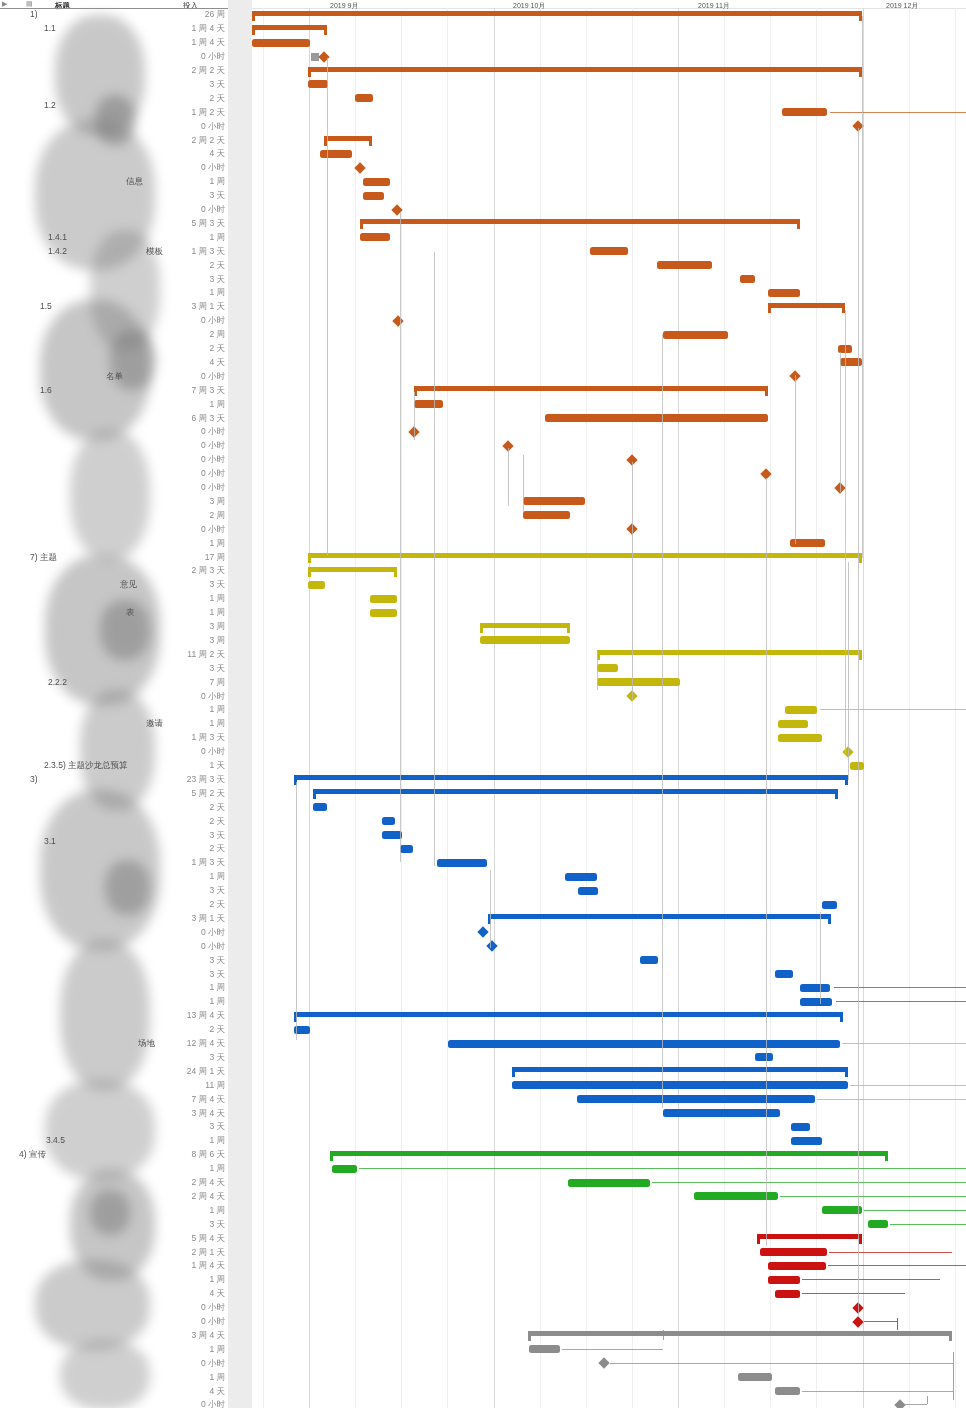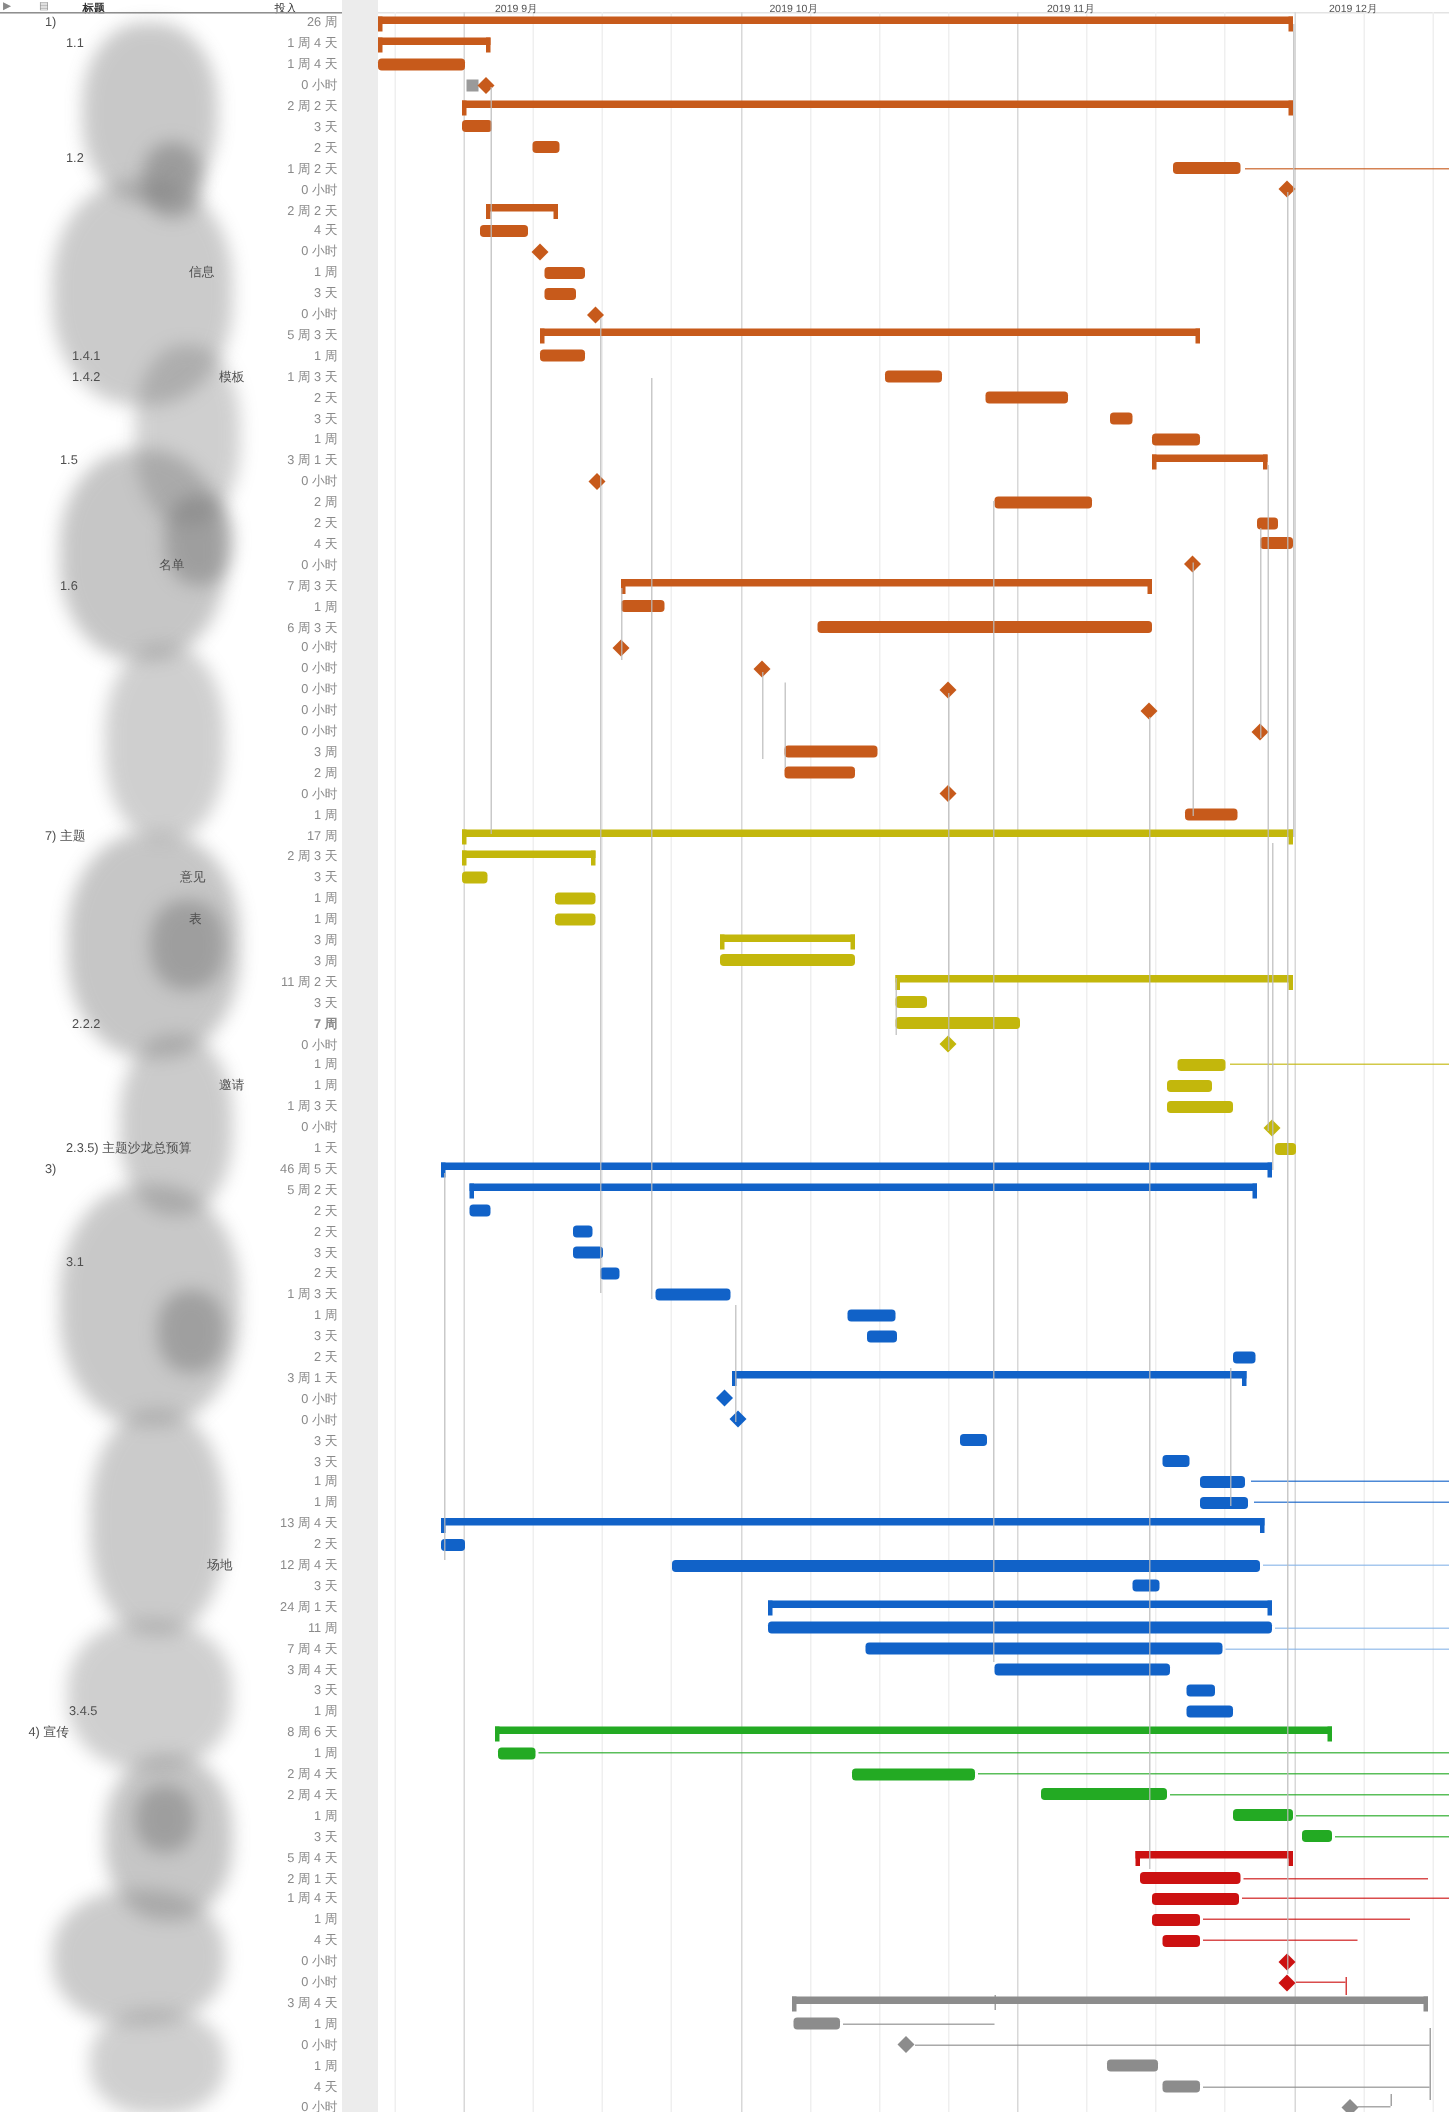--- a/index.html
+++ b/index.html
@@ -310,31 +310,31 @@
       <div class="effort" style="top: 565.45px;">2 周 3 天</div>
       <div class="effort" style="top: 579.35px;">3 天</div>
       <div class="frag" style="left: 120px; top: 579.35px;">意见</div>
       <div class="effort" style="top: 593.25px;">1 周</div>
       <div class="effort" style="top: 607.15px;">1 周</div>
       <div class="frag" style="left: 126px; top: 607.15px;">表</div>
       <div class="effort" style="top: 621.05px;">3 周</div>
       <div class="effort" style="top: 634.95px;">3 周</div>
       <div class="effort" style="top: 648.85px;">11 周 2 天</div>
       <div class="effort" style="top: 662.75px;">3 天</div>
-      <div class="effort" style="top: 676.65px; font-weight: bold;">7 周</div>
+      <div class="effort" style="top: 676.65px;">7 周</div>
       <div class="frag" style="left: 48px; top: 676.65px;">2.2.2</div>
       <div class="effort" style="top: 690.55px;">0 小时</div>
       <div class="effort" style="top: 704.45px;">1 周</div>
       <div class="effort" style="top: 718.35px;">1 周</div>
       <div class="frag" style="left: 146px; top: 718.35px;">邀请</div>
       <div class="effort" style="top: 732.25px;">1 周 3 天</div>
       <div class="effort" style="top: 746.15px;">0 小时</div>
       <div class="effort" style="top: 760.05px;">1 天</div>
       <div class="frag" style="left: 44px; top: 760.05px;">2.3.5) 主题沙龙总预算</div>
-      <div class="effort" style="top: 773.95px;">46 周 5 天</div>
+      <div class="effort" style="top: 773.95px;">23 周 3 天</div>
       <div class="frag" style="left: 30px; top: 773.95px;">3)</div>
       <div class="effort" style="top: 787.85px;">5 周 2 天</div>
       <div class="frag" style="left: 44px; top: 787.85px; margin-top: 48px;">3.1</div>
       <div class="effort" style="top: 801.75px;">2 天</div>
       <div class="effort" style="top: 815.65px;">2 天</div>
       <div class="effort" style="top: 829.55px;">3 天</div>
       <div class="effort" style="top: 843.45px;">2 天</div>
       <div class="effort" style="top: 857.35px;">1 周 3 天</div>
       <div class="effort" style="top: 871.25px;">1 周</div>
       <div class="effort" style="top: 885.15px;">3 天</div>

